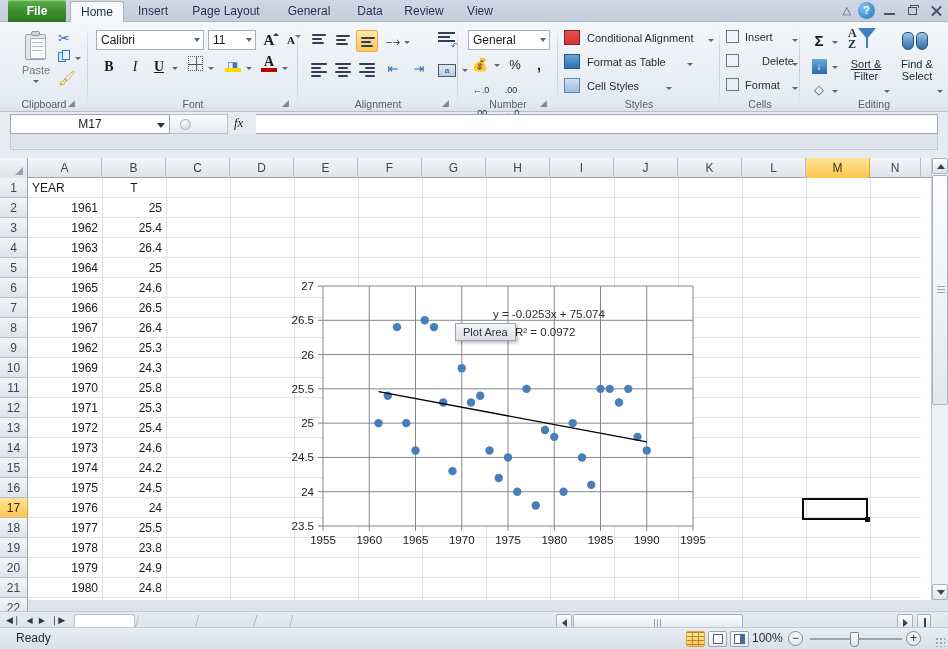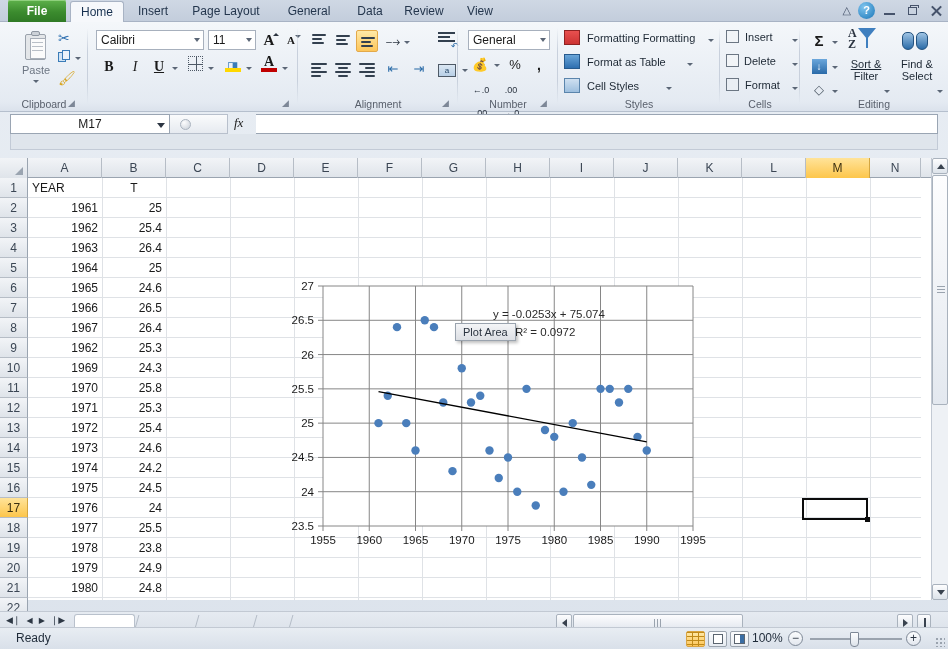--- a/index.html
+++ b/index.html
@@ -291,20 +291,21 @@
       <span class="mini-arr" style="left:158px;top:45px;"></span>
 
       <div class="fbtn" style="left:170px;top:33px;">
         <span style="display:inline-block;position:relative;width:16px;height:17px;">
           <span class="serif" style="position:absolute;left:3px;top:-4px;font-size:14px;font-weight:bold;">A</span>
           <span style="position:absolute;left:0;top:13px;width:16px;height:4px;background:#c00000;"></span>
         </span>
       </div>
       <span class="mini-arr" style="left:194px;top:45px;"></span>
 
+      <div class="glabel">Font</div>
       <div class="dlauncher" style="left:194px;">◢</div>
       <div class="group-sep" style="left:209px;"></div>
     </div>
 
     <div class="group" style="left:298px;width:160px;">
       <div class="fbtn" style="left:10px;top:8px;">
         <span class="lines" style="left:4px;top:4px;width:14px;">
           <i style="width:14px;"></i>
             <i style="width:10px;"></i>
             <i style="width:12px;"></i>
@@ -400,21 +401,21 @@
         <span style="font-size:9px;color:#2b3440;">.00<br>→.0</span>
       </div>
       <div class="glabel">Number</div>
       <div class="dlauncher" style="left:82px;">◢</div>
       <div class="group-sep" style="left:99px;"></div>
     </div>
 
     <div class="group" style="left:558px;width:162px;">
       <div class="btn" style="left:6px;top:8px;width:152px;height:20px;">
         <span style="display:inline-block;position:relative;width:16px;height:15px;vertical-align:-3px;background:linear-gradient(180deg,#e8504f,#c33);border:1px solid #8e2222;"></span>
-        <span class="btn-lbl" style="margin-left:4px;">Formatting Formatting</span>
+        <span class="btn-lbl" style="margin-left:4px;">Conditional Alignment</span>
         <span class="mini-arr" style="right:2px;top:9px;"></span>
       </div>
       <div class="btn" style="left:6px;top:32px;width:152px;height:20px;">
         <span style="display:inline-block;position:relative;width:16px;height:15px;vertical-align:-3px;background:linear-gradient(180deg,#69a5d8,#2e6fb0);border:1px solid #265a8e;"></span>
         <span class="btn-lbl" style="margin-left:4px;">Format as Table</span>
         <span class="mini-arr" style="left:123px;top:9px;"></span>
       </div>
       <div class="btn" style="left:6px;top:56px;width:152px;height:20px;">
         <span style="display:inline-block;position:relative;width:16px;height:15px;vertical-align:-3px;background:linear-gradient(180deg,#cfe0f1,#9dbfde);border:1px solid #5b85ac;"></span>
         <span class="btn-lbl" style="margin-left:4px;">Cell Styles</span>
@@ -425,21 +426,21 @@
     </div>
 
     <div class="group" style="left:720px;width:80px;">
       <div class="btn" style="left:6px;top:8px;width:72px;height:20px;">
         <span style="display:inline-block;width:13px;height:13px;vertical-align:-2px;border:1px solid #6b7683;background:#f1f4f7;"></span>
         <span class="btn-lbl" style="margin-left:3px;">Insert</span>
         <span class="mini-arr" style="right:0;top:9px;"></span>
       </div>
       <div class="btn" style="left:6px;top:32px;width:72px;height:20px;">
         <span style="display:inline-block;width:13px;height:13px;vertical-align:-2px;border:1px solid #6b7683;background:#f1f4f7;"></span>
-        <span class="btn-lbl" style="margin-left:2px;">Delete</span>
+        <span class="btn-lbl" style="margin-left:20px;">Delete</span>
         <span class="mini-arr" style="right:0;top:9px;"></span>
       </div>
       <div class="btn" style="left:6px;top:56px;width:72px;height:20px;">
         <span style="display:inline-block;width:13px;height:13px;vertical-align:-2px;border:1px solid #6b7683;background:#e9eef4;"></span>
         <span class="btn-lbl" style="margin-left:3px;">Format</span>
         <span class="mini-arr" style="right:0;top:9px;"></span>
       </div>
       <div class="glabel">Cells</div>
       <div class="group-sep" style="left:79px;"></div>
     </div>

